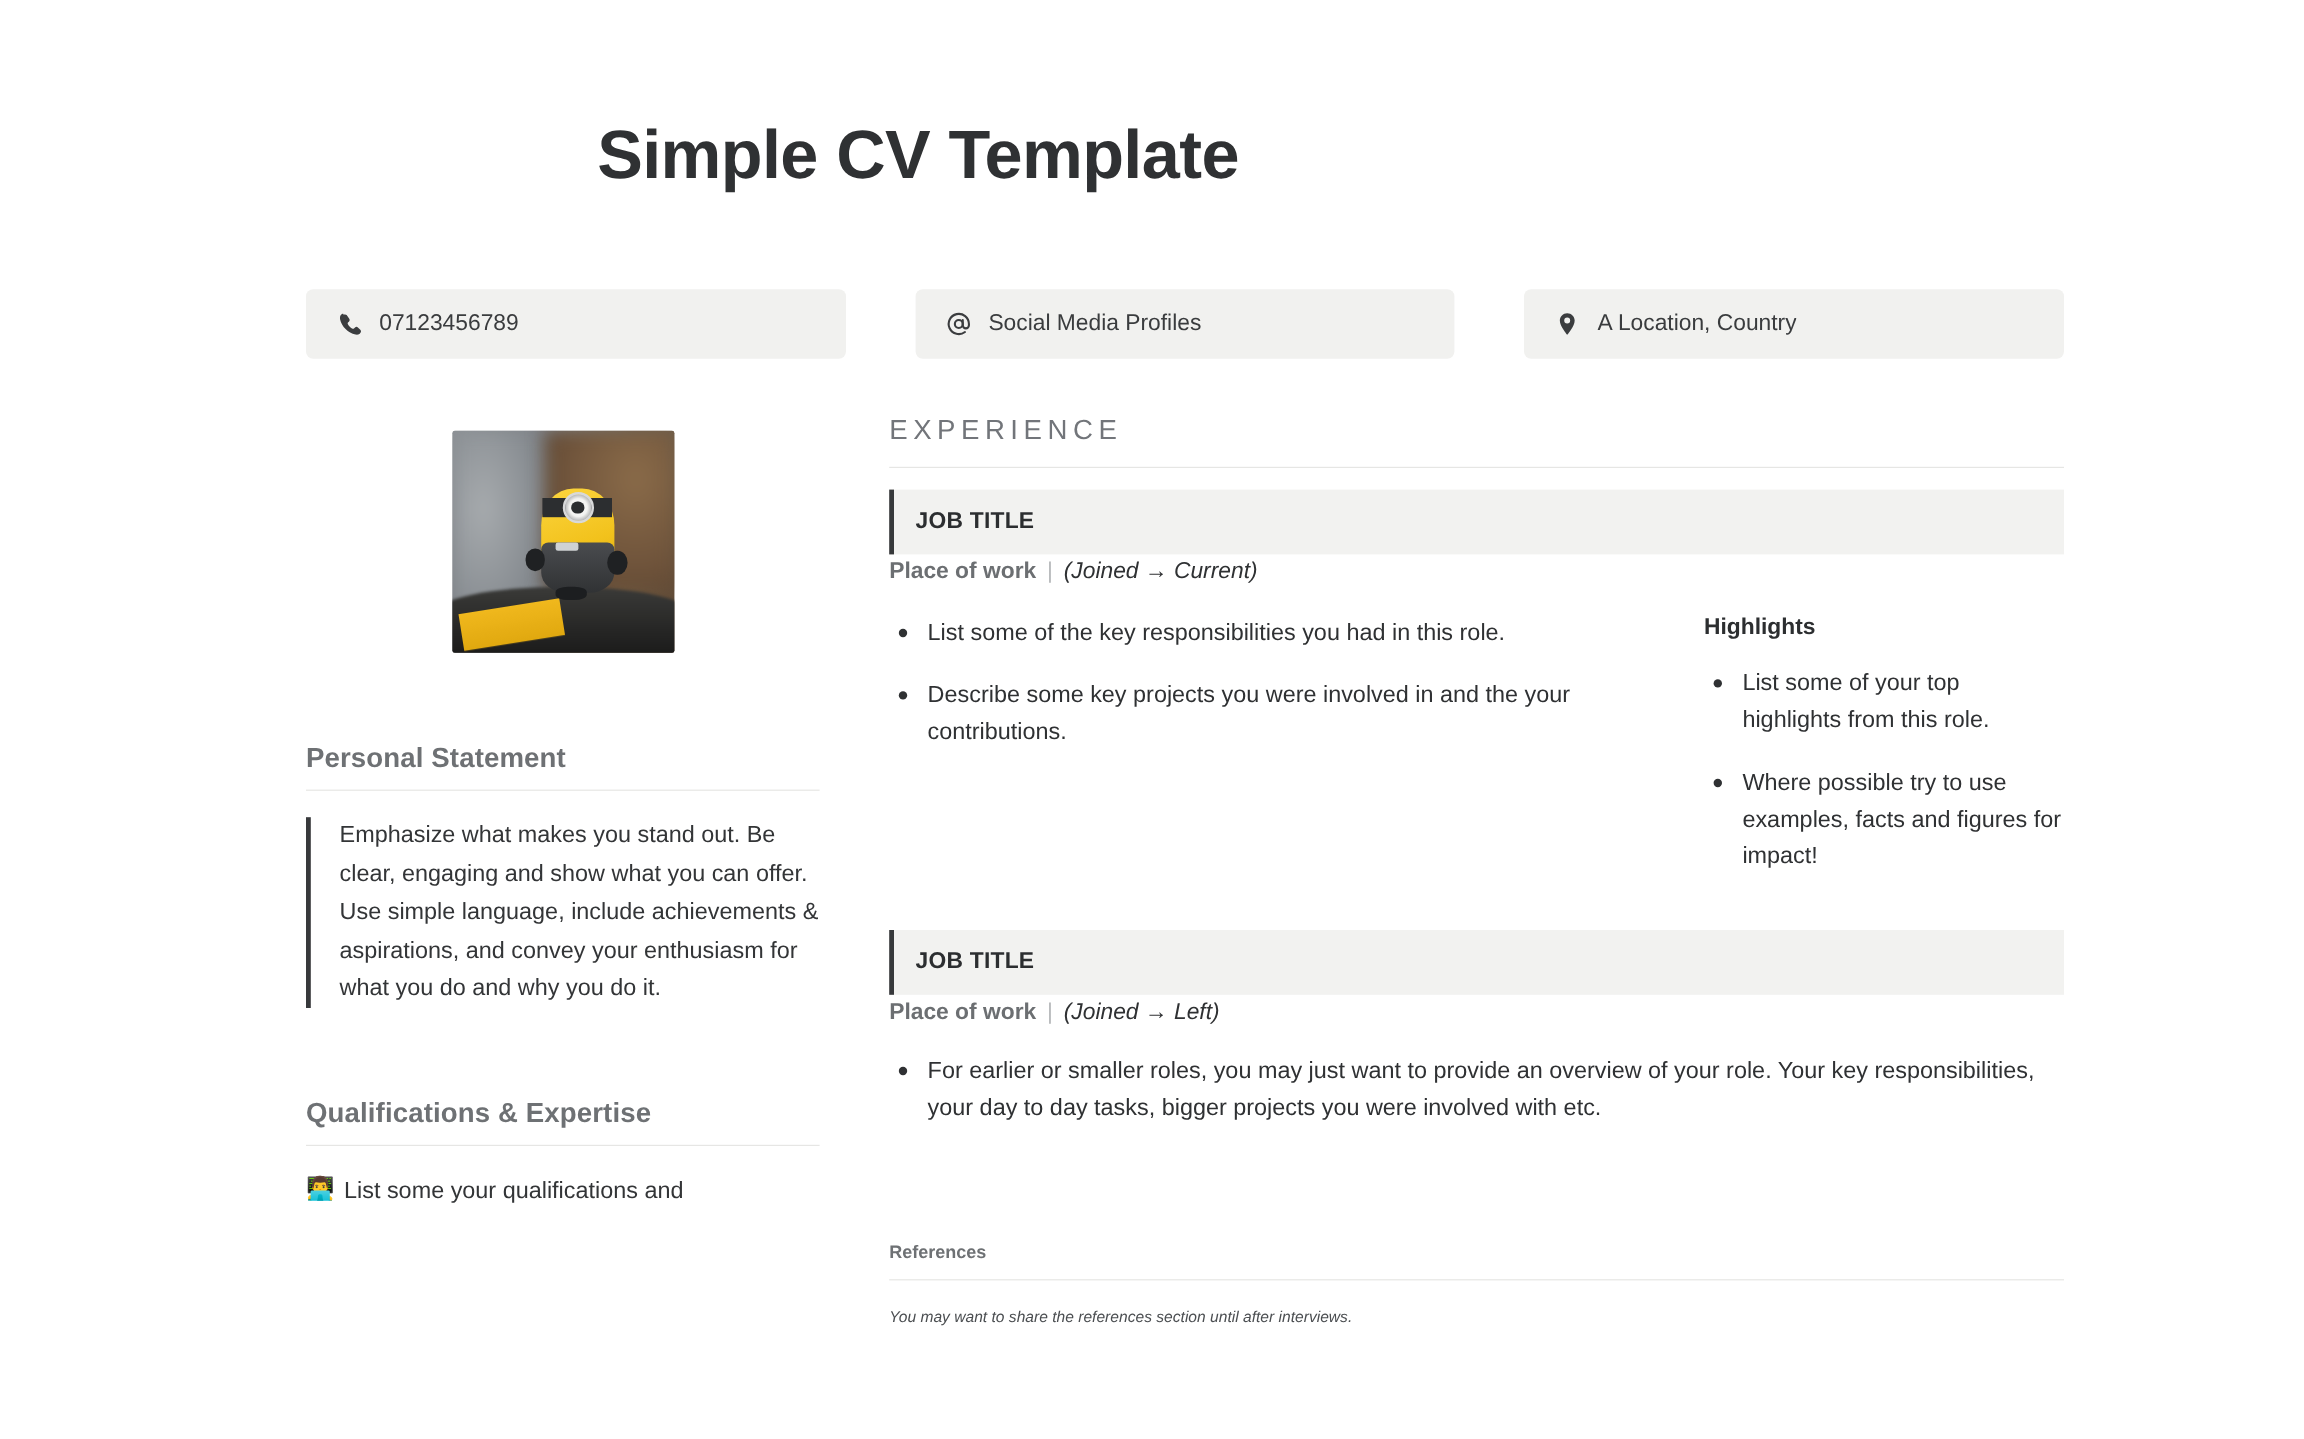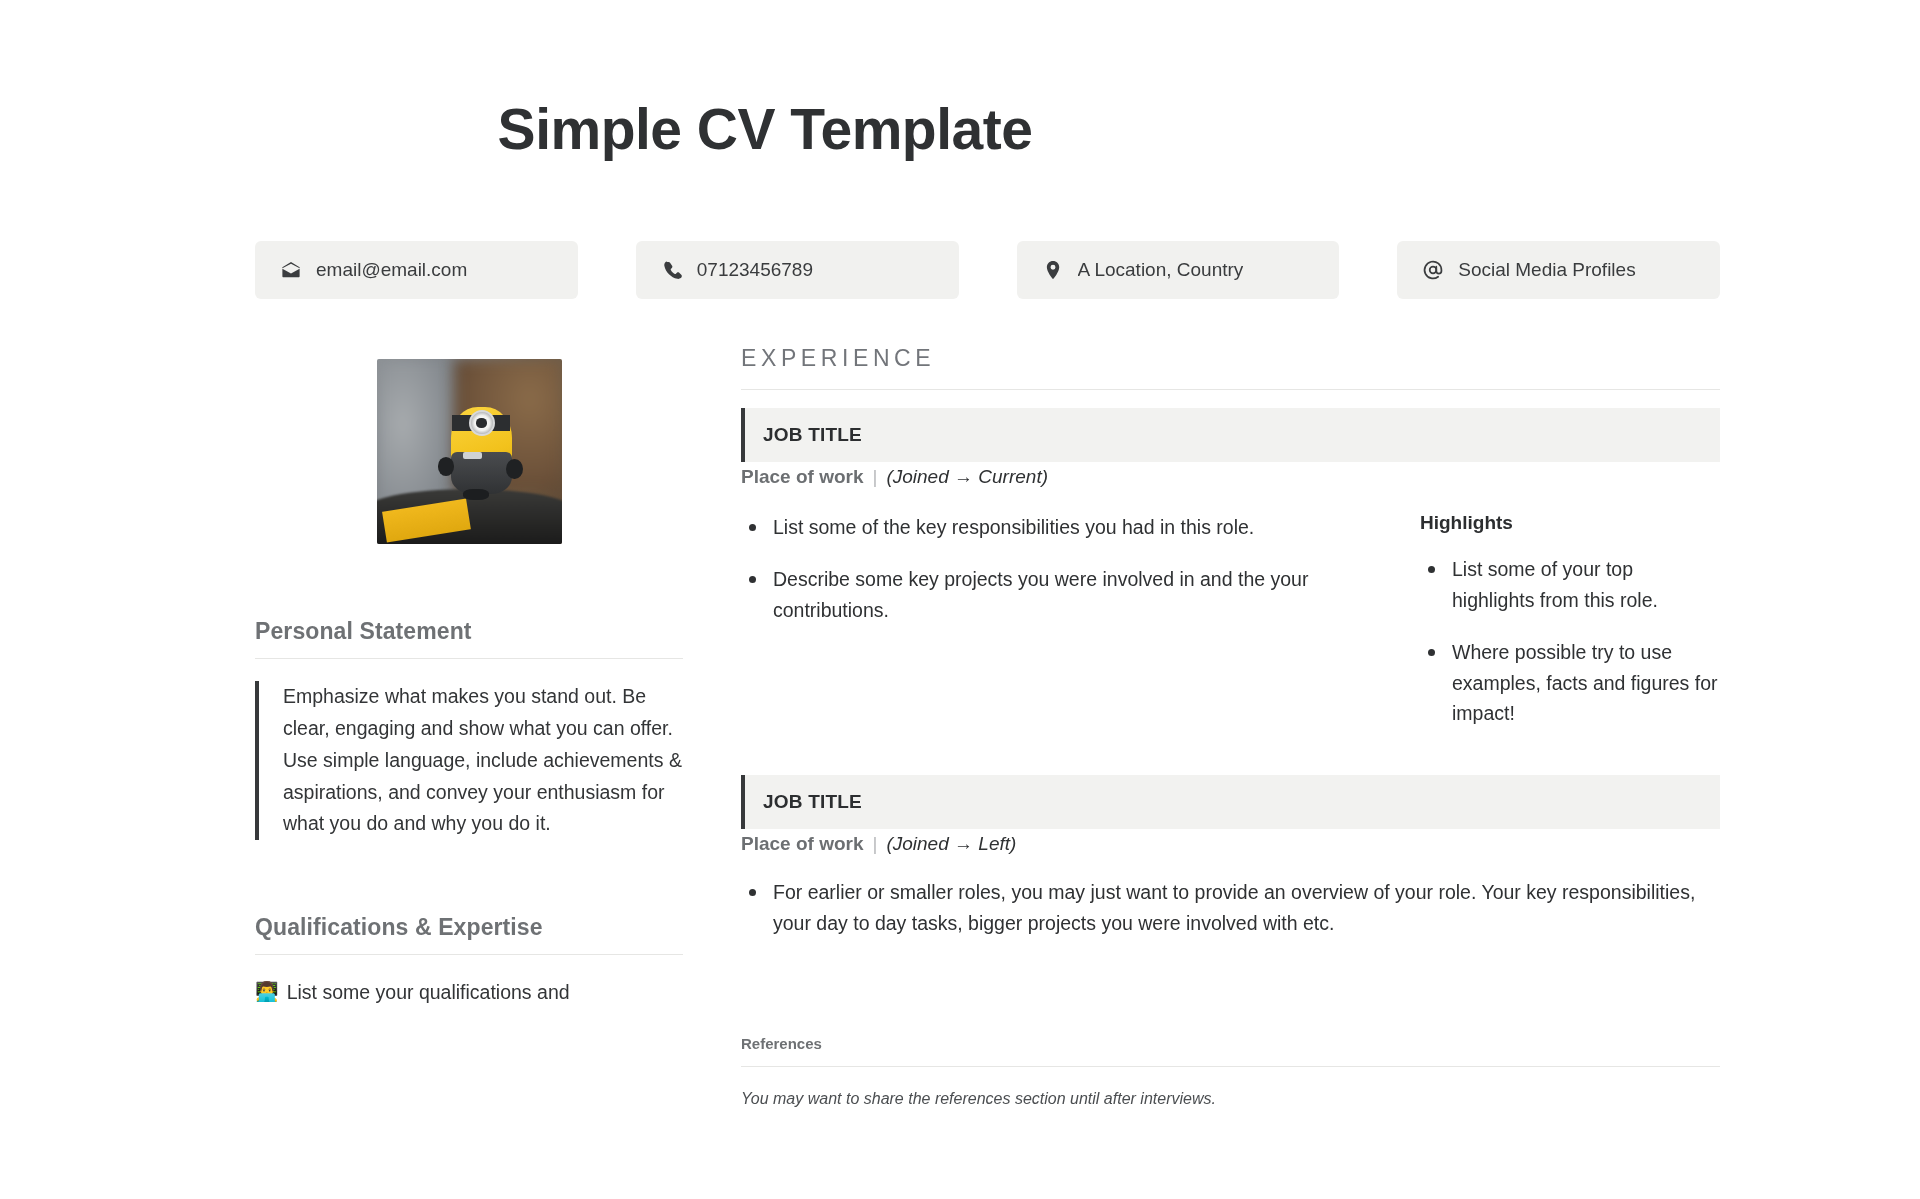--- a/index.html
+++ b/index.html
@@ -275,70 +275,61 @@
     font-size: 15px;
     font-weight: 700;
     color: #6e7174;
   }
   .ref-rule {
     margin-top: 14px;
     border-top: 1px solid #e6e6e4;
   }
   .ref-note {
     margin-top: 23px;
-    font-size: 16px;
+    font-size: 13px;
     font-style: italic;
     color: #4b4e51;
   }
 </style>
 </head>
 <body>
 
 <div class="page">
 
   <h1 class="doc-title">Simple CV Template</h1>
 
   <div class="contact-row">
 
-    <div class="chip">
-      <span class="chip-icon">
-        <svg width="22" height="22" viewBox="0 0 24 24" fill="currentColor">
-          <path d="M12 3.2 2.6 9.1v1.0l9.4-5.0 9.4 5.0v-1.0L12 3.2z"></path>
-          <path d="M2.6 10.6v8.3c0 .6.5 1.1 1.1 1.1h16.6c.6 0 1.1-.5 1.1-1.1v-8.3L12 15.7 2.6 10.6z"></path>
-        </svg>
-      </span>
-      <span class="chip-text">email@email.com</span>
-    </div>
 
     <div class="chip">
       <span class="chip-icon">
         <svg width="22" height="22" viewBox="0 0 24 24" fill="currentColor">
           <path d="M6.6 2.6c-.8 0-1.6.4-2.1 1.1-.8 1.1-1.1 2.5-.8 3.9.7 3.4 2.5 6.5 5 9 2.5 2.5 5.6 4.3 9 5 1.4.3 2.8 0 3.9-.8.7-.5 1.1-1.3 1.1-2.1 0-.5-.2-1-.6-1.4l-2.2-2.2c-.7-.7-1.9-.7-2.6 0l-1 1c-.3.3-.8.4-1.2.2-1.9-.9-3.5-2.5-4.4-4.4-.2-.4-.1-.9.2-1.2l1-1c.7-.7.7-1.9 0-2.6L9.7 3.9c-.4-.4-.9-.6-1.4-.6h-1.7z"></path>
         </svg>
       </span>
       <span class="chip-text">07123456789</span>
     </div>
 
     <div class="chip">
       <span class="chip-icon">
-        <svg width="22" height="22" viewBox="0 0 24 24" fill="currentColor">
-          <path d="M12 2.2c-3.7 0-6.7 3-6.7 6.7 0 5 6.1 12.3 6.4 12.6.2.2.5.2.7 0 .3-.3 6.4-7.6 6.4-12.6 0-3.7-3-6.7-6.8-6.7zm0 9.4a2.7 2.7 0 1 1 0-5.4 2.7 2.7 0 0 1 0 5.4z"></path>
-        </svg>
-      </span>
-      <span class="chip-text">A Location, Country</span>
-    </div>
-
-    <div class="chip">
-      <span class="chip-icon">
         <svg width="22" height="22" viewBox="0 0 24 24" fill="none" stroke="currentColor" stroke-width="1.9">
           <circle cx="12" cy="12" r="3.6"></circle>
           <path d="M15.6 8.4v4.8a2.8 2.8 0 0 0 5.6 0V12a9.2 9.2 0 1 0-3.6 7.3" stroke-linecap="round"></path>
         </svg>
       </span>
       <span class="chip-text">Social Media Profiles</span>
+    </div>
+
+    <div class="chip">
+      <span class="chip-icon">
+        <svg width="22" height="22" viewBox="0 0 24 24" fill="currentColor">
+          <path d="M12 2.2c-3.7 0-6.7 3-6.7 6.7 0 5 6.1 12.3 6.4 12.6.2.2.5.2.7 0 .3-.3 6.4-7.6 6.4-12.6 0-3.7-3-6.7-6.8-6.7zm0 9.4a2.7 2.7 0 1 1 0-5.4 2.7 2.7 0 0 1 0 5.4z"></path>
+        </svg>
+      </span>
+      <span class="chip-text">A Location, Country</span>
     </div>
 
   </div>
 
   <div class="body-grid">
 
     <div class="col-left">
 
       <div class="photo-wrap">
         <div class="photo">

